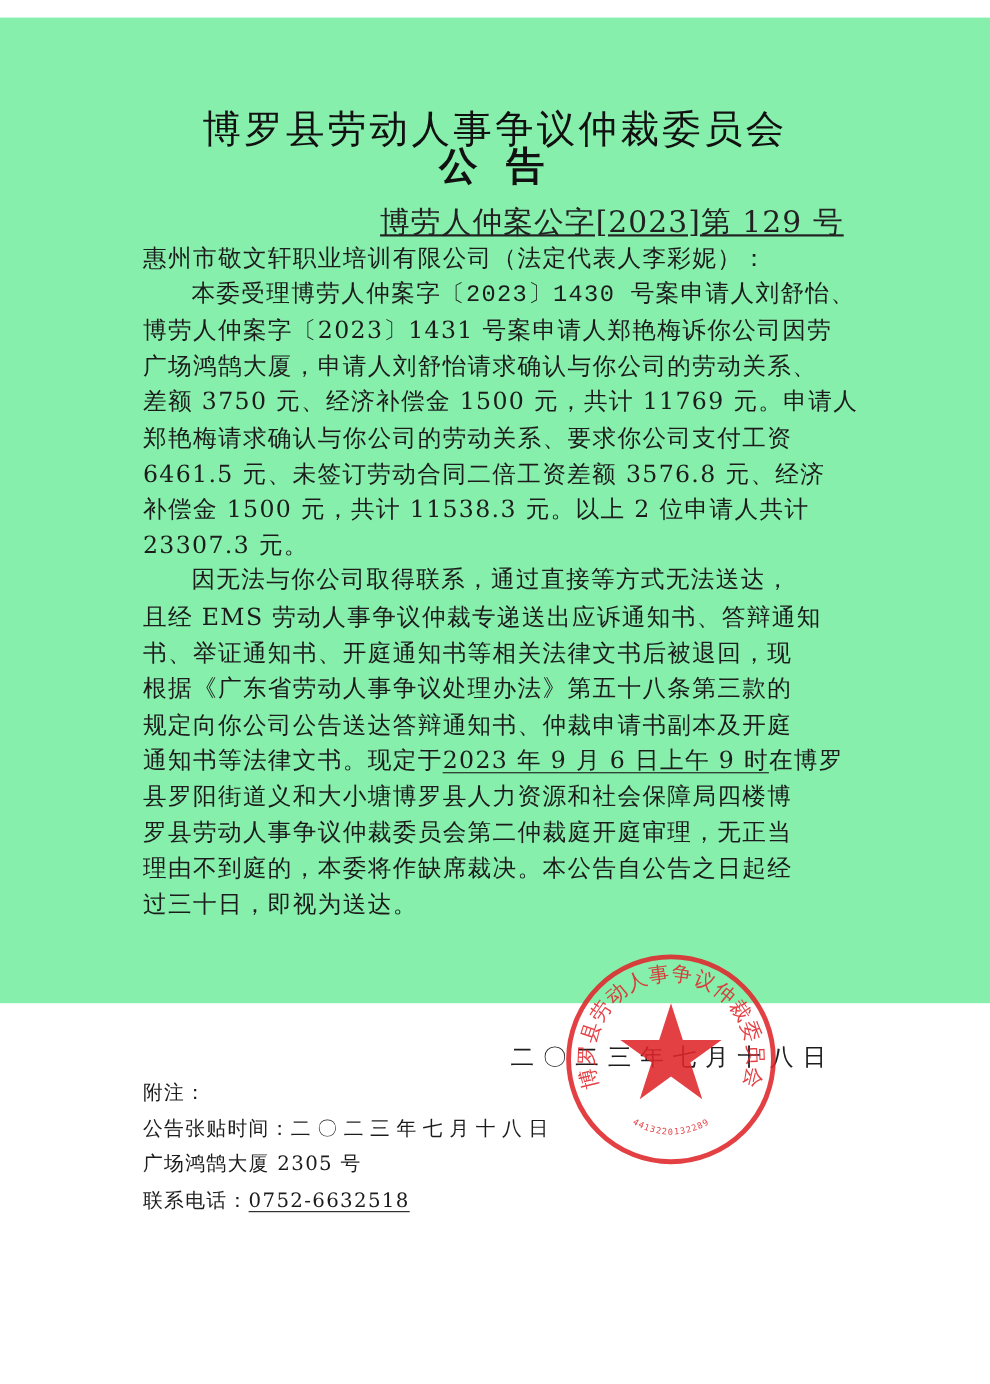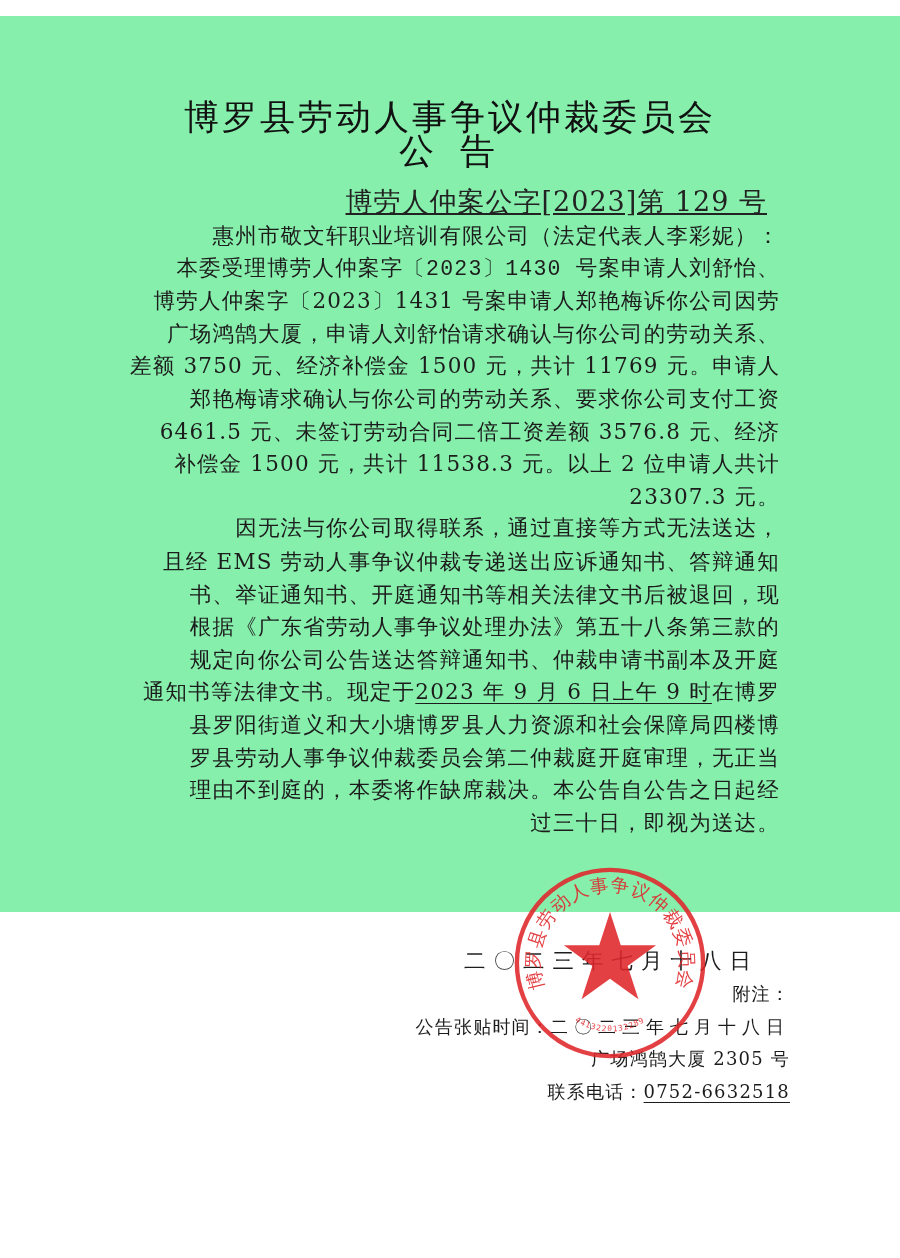--- a/index.html
+++ b/index.html
@@ -24,21 +24,21 @@
     .title {
       position: absolute;
       left: 0; width: 900px;
       text-align: center;
       font-size: 35px;
       letter-spacing: 3px;
       color: #111;
       font-family: "DejaVu Sans", "Liberation Sans", sans-serif;
     }
     .title-1 { top: 78px; }
-    .title-2 { top: 112px; letter-spacing: 26px; padding-left: 20px; box-sizing: border-box; }
+    .title-2 { top: 112px; letter-spacing: 26px; padding-left: 20px; box-sizing: border-box; font-weight: bold; }
     .doc-number {
       position: absolute;
       right: 133px;
       top: 168px;
       font-size: 27px;
       letter-spacing: 1px;
       color: #222;
       text-decoration: underline;
     }
     .body-text {
@@ -48,21 +48,20 @@
       width: 650px;
       font-size: 21.5px;
       line-height: 32.6px;
       letter-spacing: 1.2px;
       color: #1c1c1c;
     }
     .line {
       display: block;
       white-space: nowrap;
       height: 32.6px;
-      text-align: right;
     }
     .indent { padding-left: 44px; font-family: Liberation Mono, monospace; }
     .u {
       text-decoration: underline;
       text-decoration-thickness: 1px;
       text-underline-offset: 4px;
     }
     .date-line {
       position: absolute;
       left: 464px;

